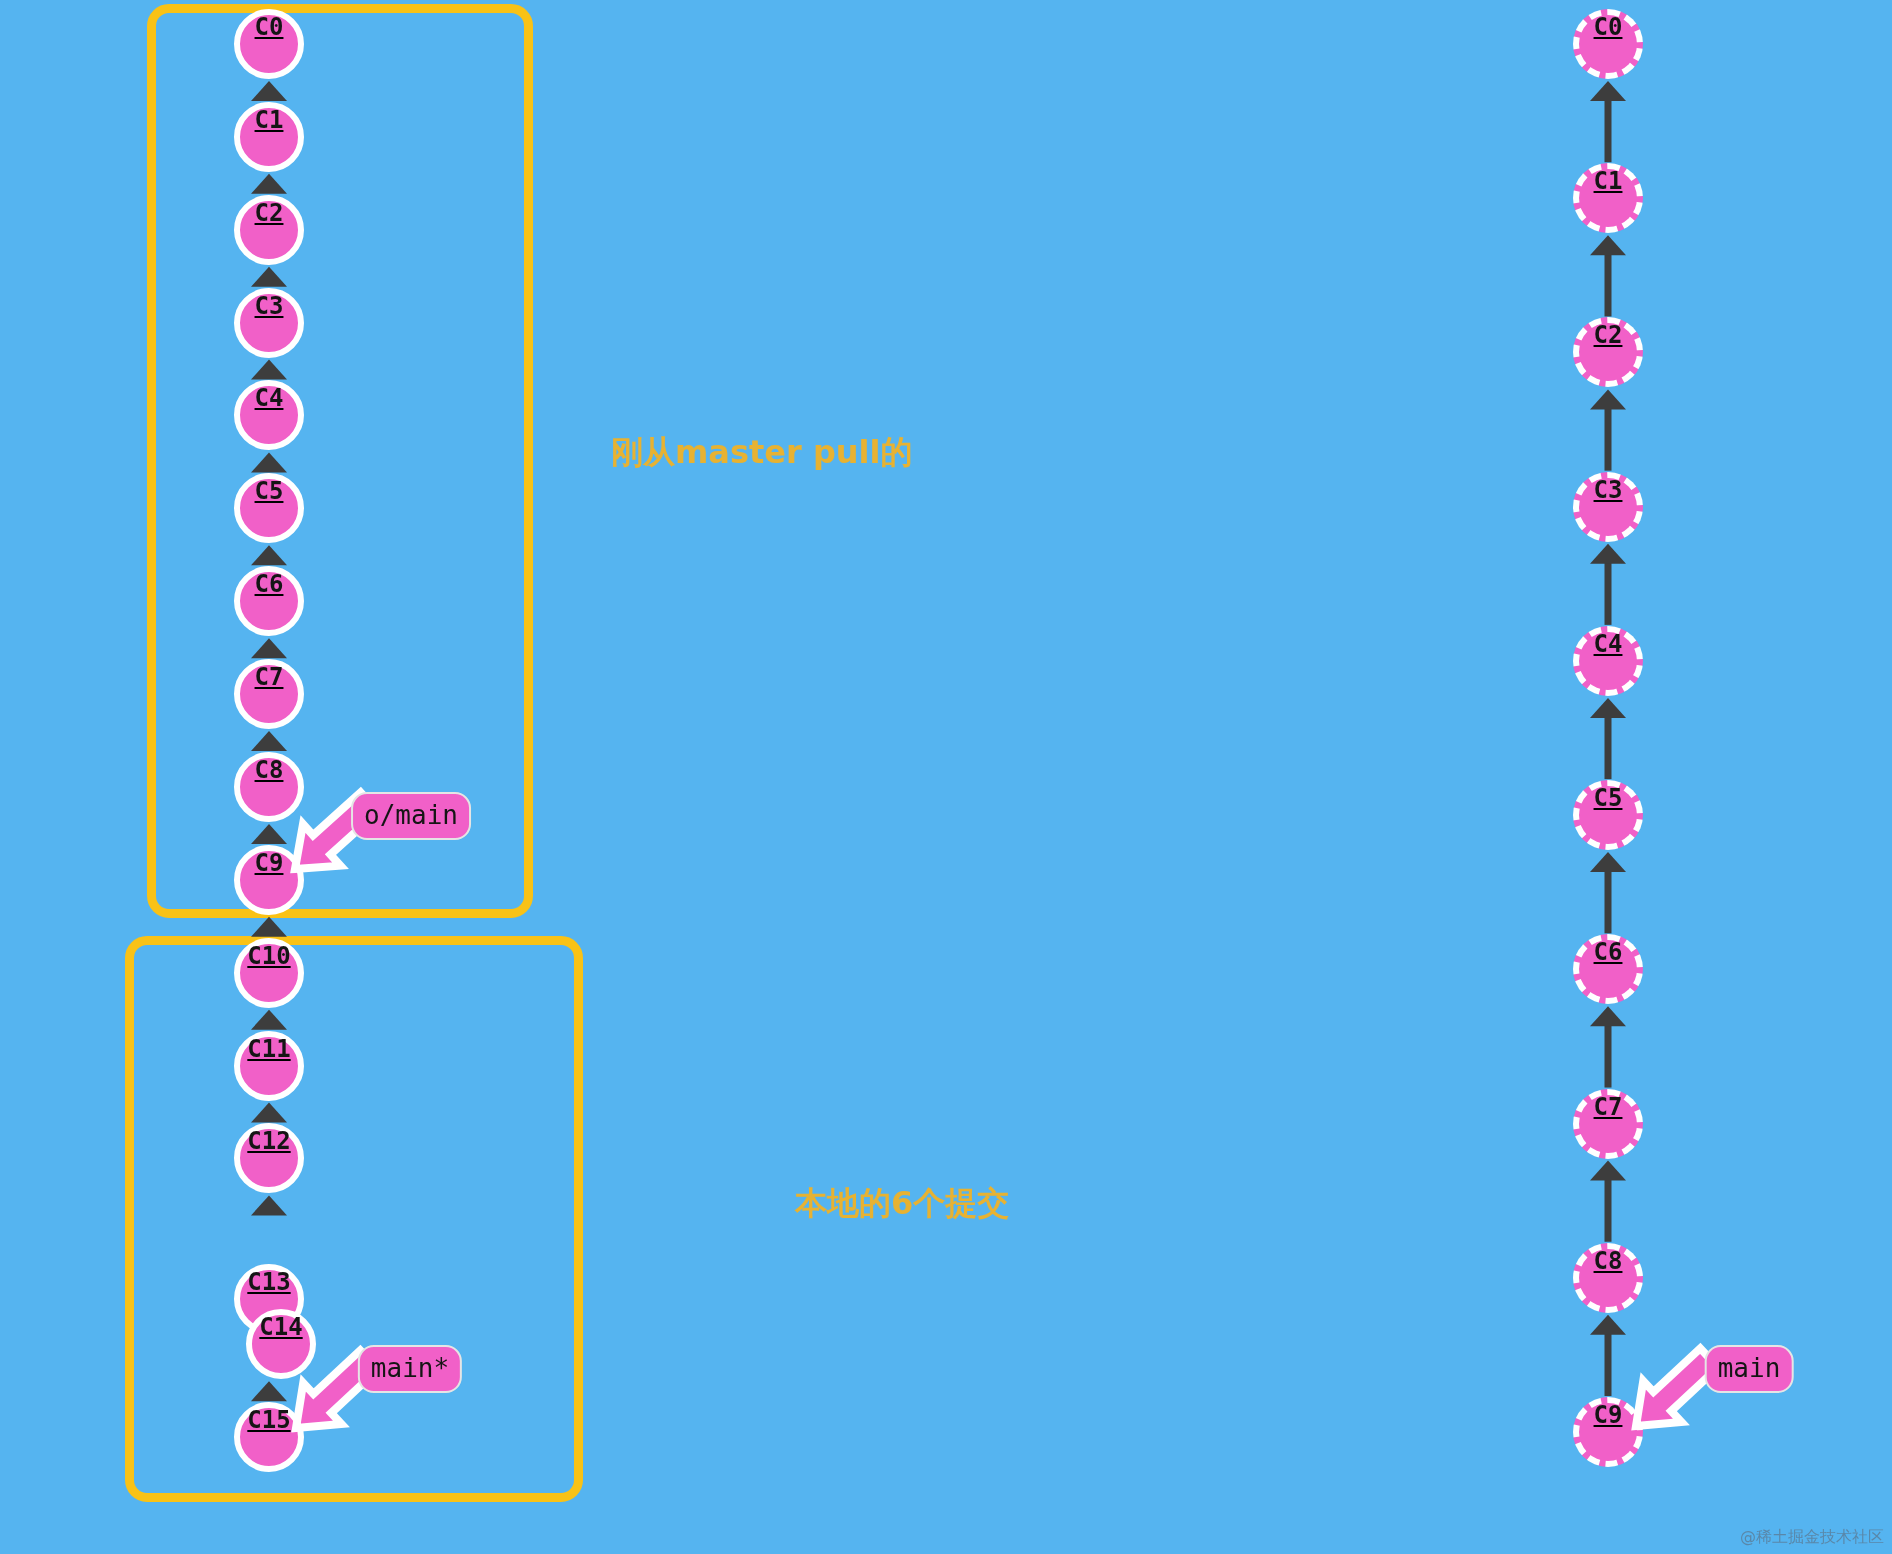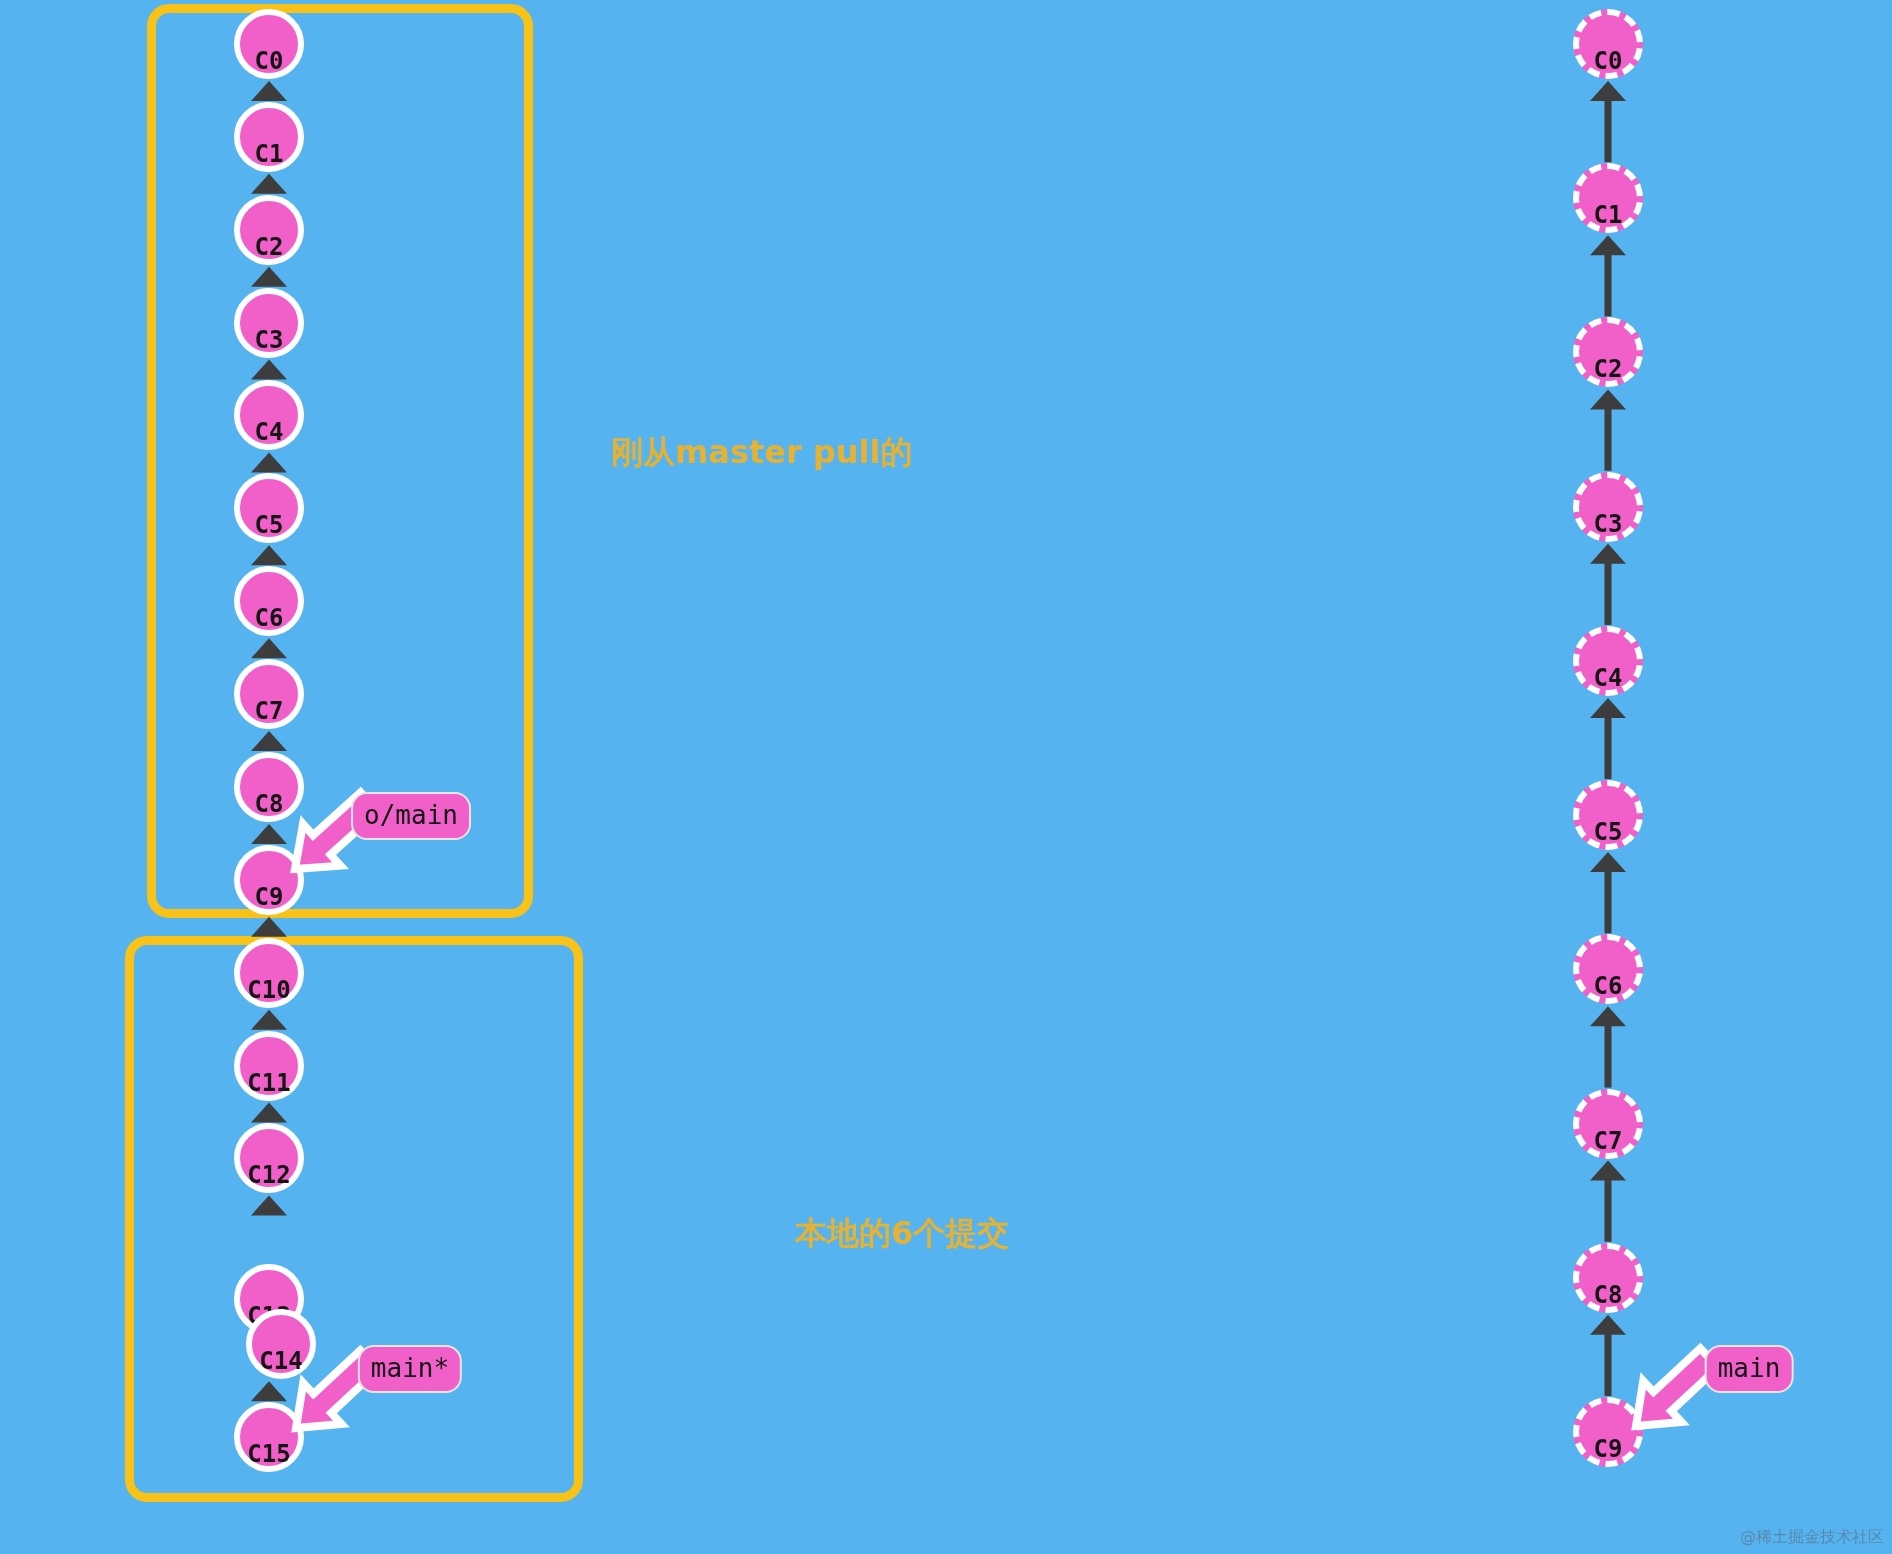--- a/index.html
+++ b/index.html
@@ -34,22 +34,23 @@
   #box-local   { left: 125px; top: 936px; width: 458px; height: 566px; }
 
   .commit {
     position: absolute;
     width: 70px; height: 70px;
     box-sizing: border-box;
     border-radius: 50%;
     background: var(--commit-fill, #f160c8);
     border: 6px solid var(--commit-border, #ffffff);
     display: flex;
-    align-items: flex-end;
+    align-items: flex-start;
     justify-content: center;
+    text-decoration: underline;
   }
   .commit.dashed { border-style: dashed; }
   .commit-label {
     font-family: "DejaVu Sans Mono", monospace;
     font-weight: bold;
     font-size: 24px;
     line-height: 1;
     color: #151515;
   }
 
@@ -76,21 +77,21 @@
 
   .annotation {
     position: absolute;
     font-weight: 700;
     font-size: 32px;
     line-height: 1.1;
     color: var(--annotation-text, #e7b232);
     white-space: nowrap;
   }
   #annotation-pulled { left: 611px; top: 404px; margin-top: 31px; }
-  #annotation-local  { left: 795px; top: 1216px; text-align: center; }
+  #annotation-local  { left: 795px; top: 1186px; text-align: center; }
 
   #watermark {
     position: absolute;
     right: 8px;
     bottom: 6px;
     font-size: 16px;
     color: var(--watermark, #5d6470);
     opacity: 0.55;
   }
 </style>

